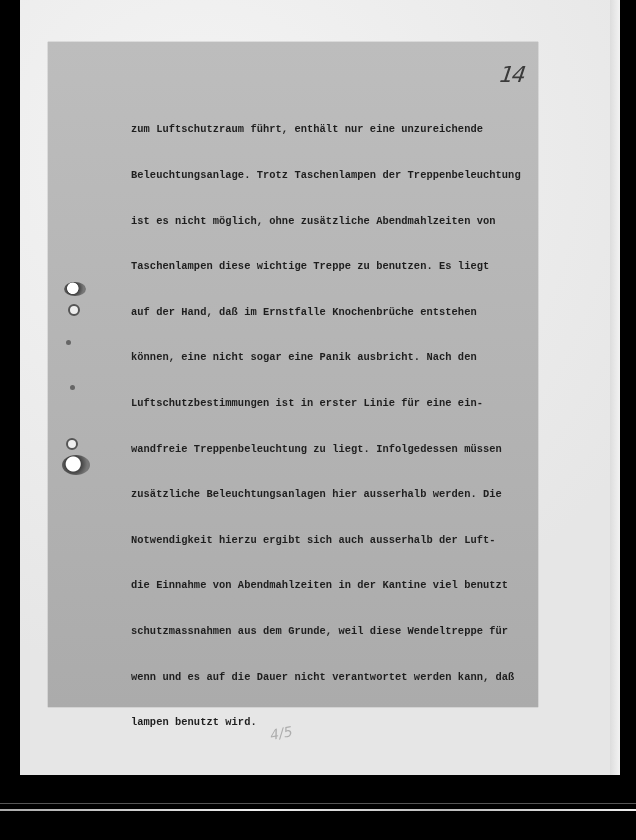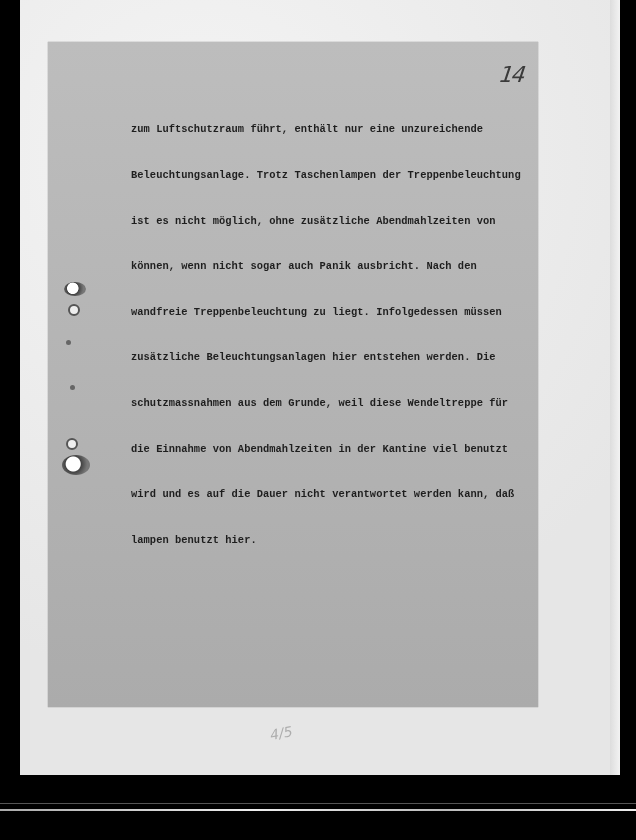--- a/index.html
+++ b/index.html
@@ -68,27 +68,31 @@
 <div class="punch dot" style="left:70px;top:385px;width:5px;height:5px;"></div>
 <div class="punch ring" style="left:66px;top:438px;width:8px;height:8px;"></div>
 <div class="punch big" style="left:62px;top:455px;width:28px;height:20px;"></div>
 
 <div class="page-number">14</div>
 
 <div class="text-body">
   <span class="line">zum Luftschutzraum führt, enthält nur eine unzureichende</span>
   <span class="line">Beleuchtungsanlage. Trotz Taschenlampen der Treppenbeleuchtung</span>
   <span class="line">ist es nicht möglich, ohne zusätzliche Abendmahlzeiten von</span>
-  <span class="line">können, wenn nicht sogar auch Panik ausbricht. Nach den</span>
+  <span class="line">Taschenlampen diese wichtige Treppe zu benutzen. Es liegt</span>
+  <span class="line">auf der Hand, daß im Ernstfalle Knochenbrüche entstehen</span>
+  <span class="line">können, eine nicht sogar eine Panik ausbricht. Nach den</span>
+  <span class="line">Luftschutzbestimmungen ist in erster Linie für eine ein-</span>
   <span class="line">wandfreie Treppenbeleuchtung zu liegt. Infolgedessen müssen</span>
-  <span class="line">zusätzliche Beleuchtungsanlagen hier entstehen werden. Die</span>
+  <span class="line">zusätzliche Beleuchtungsanlagen hier ausserhalb werden. Die</span>
+  <span class="line">Notwendigkeit hierzu ergibt sich auch ausserhalb der Luft-</span>
+  <span class="line">die Einnahme von Abendmahlzeiten in der Kantine viel benutzt</span>
   <span class="line">schutzmassnahmen aus dem Grunde, weil diese Wendeltreppe für</span>
-  <span class="line">die Einnahme von Abendmahlzeiten in der Kantine viel benutzt</span>
-  <span class="line">wird und es auf die Dauer nicht verantwortet werden kann, daß</span>
-  <span class="line">lampen benutzt hier.</span>
+  <span class="line">wenn und es auf die Dauer nicht verantwortet werden kann, daß</span>
+  <span class="line">lampen benutzt wird.</span>
   <span class="gap"></span>
   
   
   
   
   
   
   
   
   

